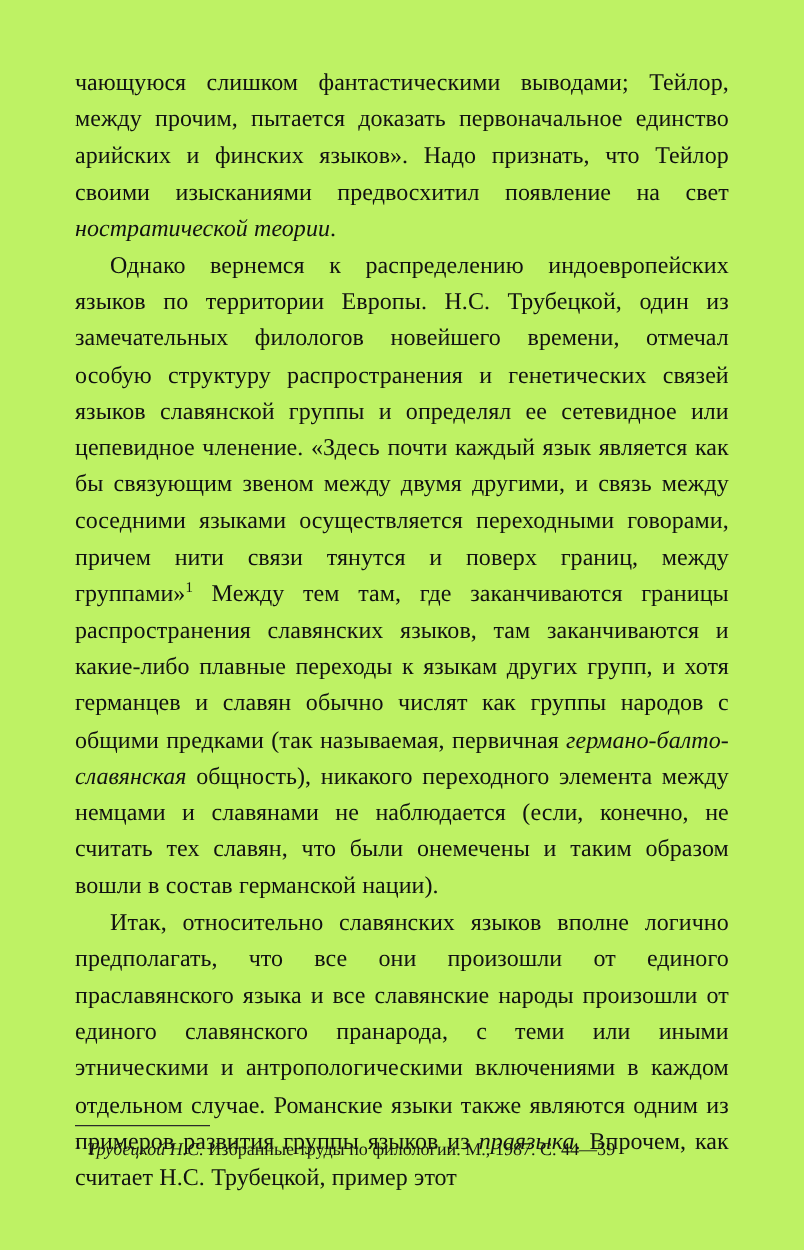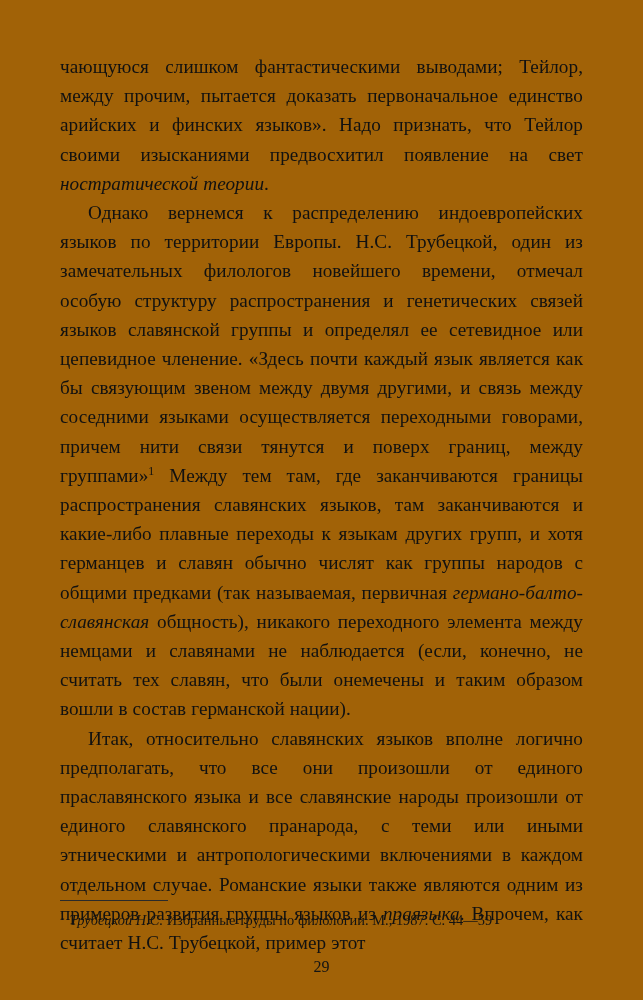--- a/index.html
+++ b/index.html
@@ -17,21 +17,21 @@
     position: relative;
     -webkit-font-smoothing: antialiased;
   }
 
   .page {
     position: absolute;
     left: 0;
     top: 0;
     width: 643px;
     height: 1000px;
-    background: #a16207;
+    background: #bef264;
   }
 
   .text-column {
     position: absolute;
     left: 60px;
     top: 52px;
     width: 523px;
   }
 
   .para {
@@ -119,15 +119,14 @@
   </div>
 
   <div class="footnote-area">
     <div class="footnote-rule"></div>
     <p class="footnote">
       <sup class="fnmark">1</sup>
       <span class="it">Трубецкой Н.С.</span><span> Избранные труды по филологии. М., 1987. С. 44—59</span>
     </p>
   </div>
 
-  <div class="page-number">29</div>
 
 </div>
 
 </body></html>

